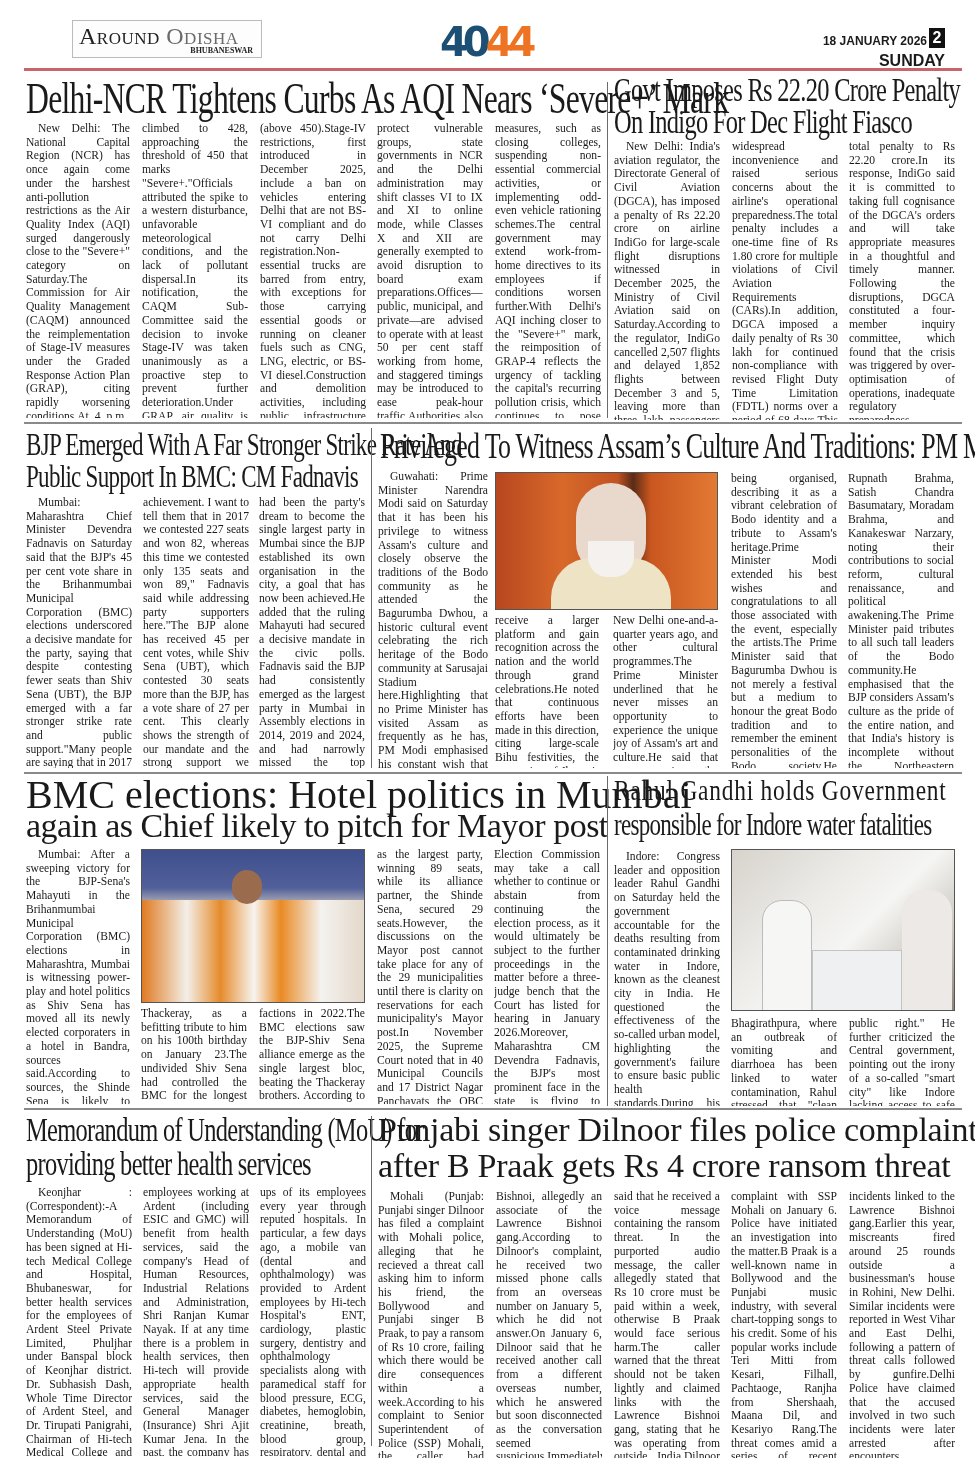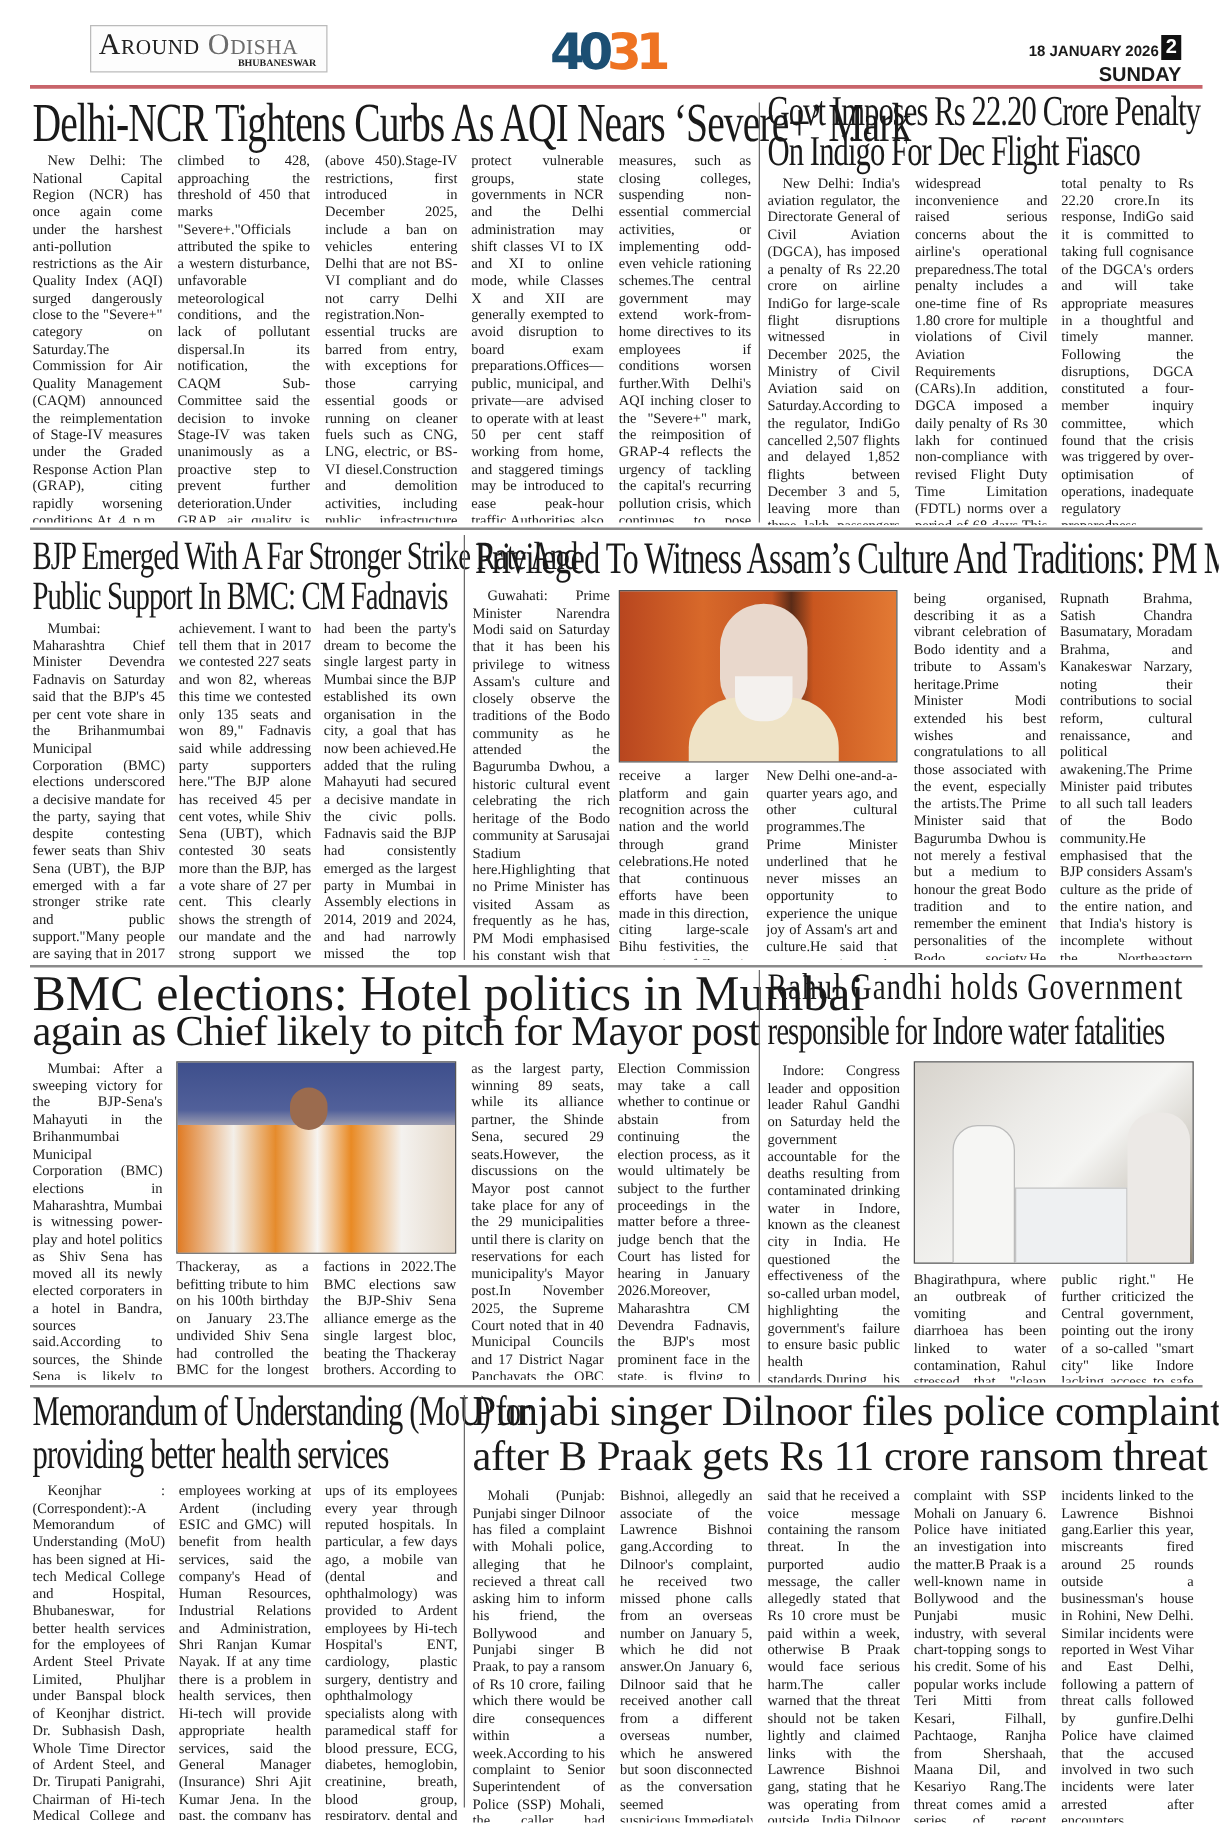--- a/index.html
+++ b/index.html
@@ -41,21 +41,21 @@
 <body>
 
 <div class="abs logo-box">
   <div class="logo-around">
     <span>Around</span>
     <span class="logo-odisha">Odisha</span>
   </div>
   <div class="logo-sub">BHUBANESWAR</div>
 </div>
 <div class="abs year-logo">
-  <span class="year-a">40</span><span class="year-b">31</span>
+  <span class="year-a">40</span><span class="year-b">44</span>
 </div>
 <div class="abs date">18 JANUARY 2026</div>
 <div class="abs page-no">2</div>
 <div class="abs day">SUNDAY</div>
 <div class="abs mast-rule"></div>
 
 <div class="abs hl cond" style="left:26px; top:76px; font-size:44px;">Delhi-NCR Tightens Curbs As AQI Nears ‘Severe+’ Mark</div>
 <div class="abs col" style="left:26px; top:122px; width:104px; height:296px;">
     <p>New Delhi: The National Capital Region (NCR) has once again come under the harshest anti-pollution restrictions as the Air Quality Index (AQI) surged dangerously close to the "Severe+" category on Saturday.The Commission for Air Quality Management (CAQM) announced the reimplementation of Stage-IV measures under the Graded Response Action Plan (GRAP), citing rapidly worsening conditions.At 4 p.m., Delhi's AQI was recorded at 400, already in the "Very Poor" range. Within four hours, it</p>
   </div>
@@ -173,21 +173,21 @@
   </div>
 <div class="abs col" style="left:143px; top:1186px; width:106px; height:270px;">
     <p style="text-indent:0">employees working at Ardent (including ESIC and GMC) will benefit from health services, said the company's Head of Human Resources, Industrial Relations and Administration, Shri Ranjan Kumar Nayak. If at any time there is a problem in health services, then Hi-tech will provide appropriate health services, said the General Manager (Insurance) Shri Ajit Kumar Jena. In the past, the company has been taking new steps by conducting health check-</p>
   </div>
 <div class="abs col" style="left:260px; top:1186px; width:106px; height:270px;">
     <p style="text-indent:0">ups of its employees every year through reputed hospitals. In particular, a few days ago, a mobile van (dental and ophthalmology) was provided to Ardent employees by Hi-tech Hospital's ENT, cardiology, plastic surgery, dentistry and ophthalmology specialists along with paramedical staff for blood pressure, ECG, diabetes, hemoglobin, creatinine, breath, blood group, respiratory, dental and eye tests along with oxygen level tests.</p>
   </div>
 <div class="abs vrule" style="left:371px; top:1116px; height:330px;"></div>
 
 <div class="abs hl" style="left:378px; top:1112px; font-size:34px; letter-spacing:-0.3px;">Punjabi singer Dilnoor files police complaint</div>
-<div class="abs hl" style="left:378px; top:1148px; font-size:34px; letter-spacing:-0.3px;">after B Praak gets Rs 11 crore ransom threat</div>
+<div class="abs hl" style="left:378px; top:1148px; font-size:34px; letter-spacing:-0.3px;">after B Praak gets Rs 4 crore ransom threat</div>
 <div class="abs col" style="left:378px; top:1190px; width:106px; height:268px;">
     <p>Mohali (Punjab: Punjabi singer Dilnoor has filed a complaint with Mohali police, alleging that he recieved a threat call asking him to inform his friend, the Bollywood and Punjabi singer B Praak, to pay a ransom of Rs 10 crore, failing which there would be dire consequences within a week.According to his complaint to Senior Superintendent of Police (SSP) Mohali, the caller had identified himself as Arju</p>
   </div>
 <div class="abs col" style="left:496px; top:1190px; width:106px; height:268px;">
     <p style="text-indent:0">Bishnoi, allegedly an associate of the Lawrence Bishnoi gang.According to Dilnoor's complaint, he received two missed phone calls from an overseas number on January 5, which he did not answer.On January 6, Dilnoor said that he received another call from a different overseas number, which he answered but soon disconnected as the conversation seemed suspicious.Immediately afterwards, Dilnoor</p>
   </div>
 <div class="abs col" style="left:614px; top:1190px; width:106px; height:268px;">
     <p style="text-indent:0">said that he received a voice message containing the ransom threat. In the purported audio message, the caller allegedly stated that Rs 10 crore must be paid within a week, otherwise B Praak would face serious harm.The caller warned that the threat should not be taken lightly and claimed links with the Lawrence Bishnoi gang, stating that he was operating from outside India.Dilnoor lodged a written</p>
   </div>
 <div class="abs col" style="left:731px; top:1190px; width:106px; height:268px;">

